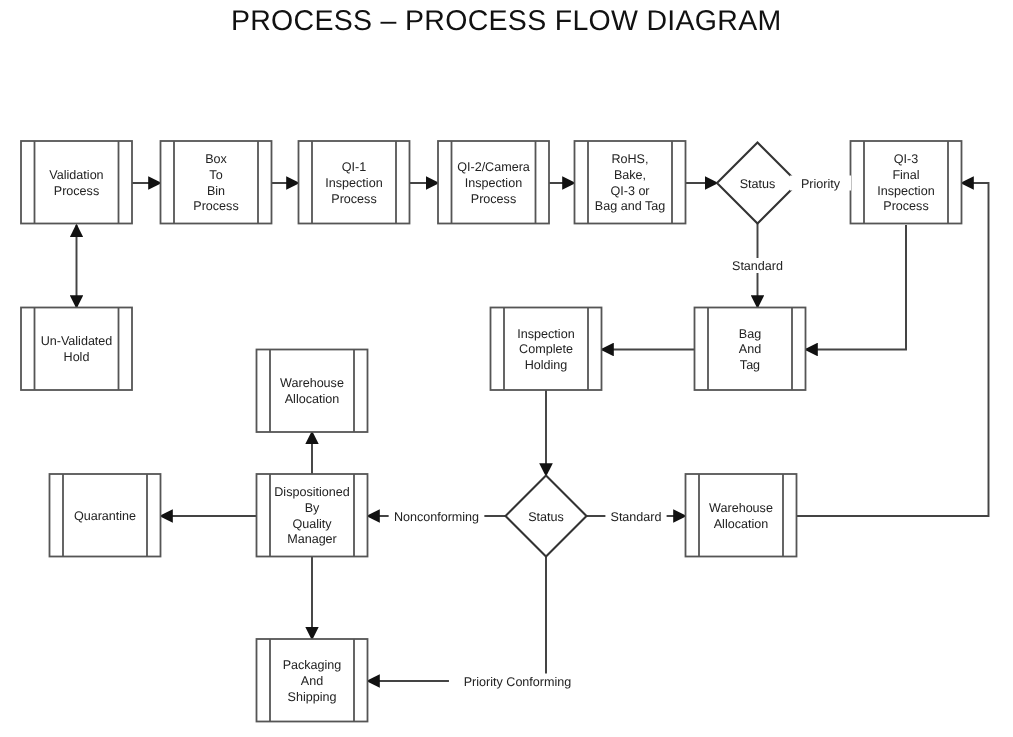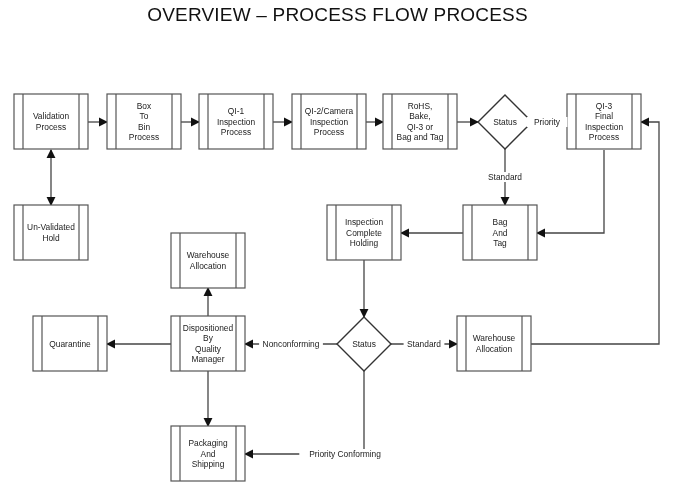--- a/index.html
+++ b/index.html
@@ -12,21 +12,21 @@
   .box line.side { stroke: #555; stroke-width: 1.2; }
   .diamond polygon { fill: #fff; stroke: #333; stroke-width: 1.4; }
   .conn { fill: none; stroke: #444; stroke-width: 1.3; }
   .lbl { font-family: "Liberation Sans", sans-serif; font-size: 8.4px; fill: #222; text-anchor: middle; }
   .elbl { font-family: "Liberation Sans", sans-serif; font-size: 8.4px; fill: #222; text-anchor: middle; }
   .elbl-bg { fill: #fff; }
 </style>
 </head>
 <body>
 
-<div id="title">OVERVIEW – PROCESS FLOW PROCESS</div>
+<div id="title">PROCESS – PROCESS FLOW DIAGRAM</div>
 
 <svg id="diagram" width="675" height="491" viewBox="0 0 675 491" xmlns="http://www.w3.org/2000/svg">
   <defs>
     <marker id="arrow" viewBox="0 0 10 10" refX="9" refY="5" markerWidth="7" markerHeight="7" orient="auto-start-reverse">
       <path d="M0,0 L10,5 L0,10 z" fill="#111"></path>
     </marker>
   </defs>
   <g id="edges-layer">
       <path class="conn" d="M88,122 L107,122" marker-end="url(#arrow)"></path>
       <path class="conn" d="M181,122 L199,122" marker-end="url(#arrow)"></path>

